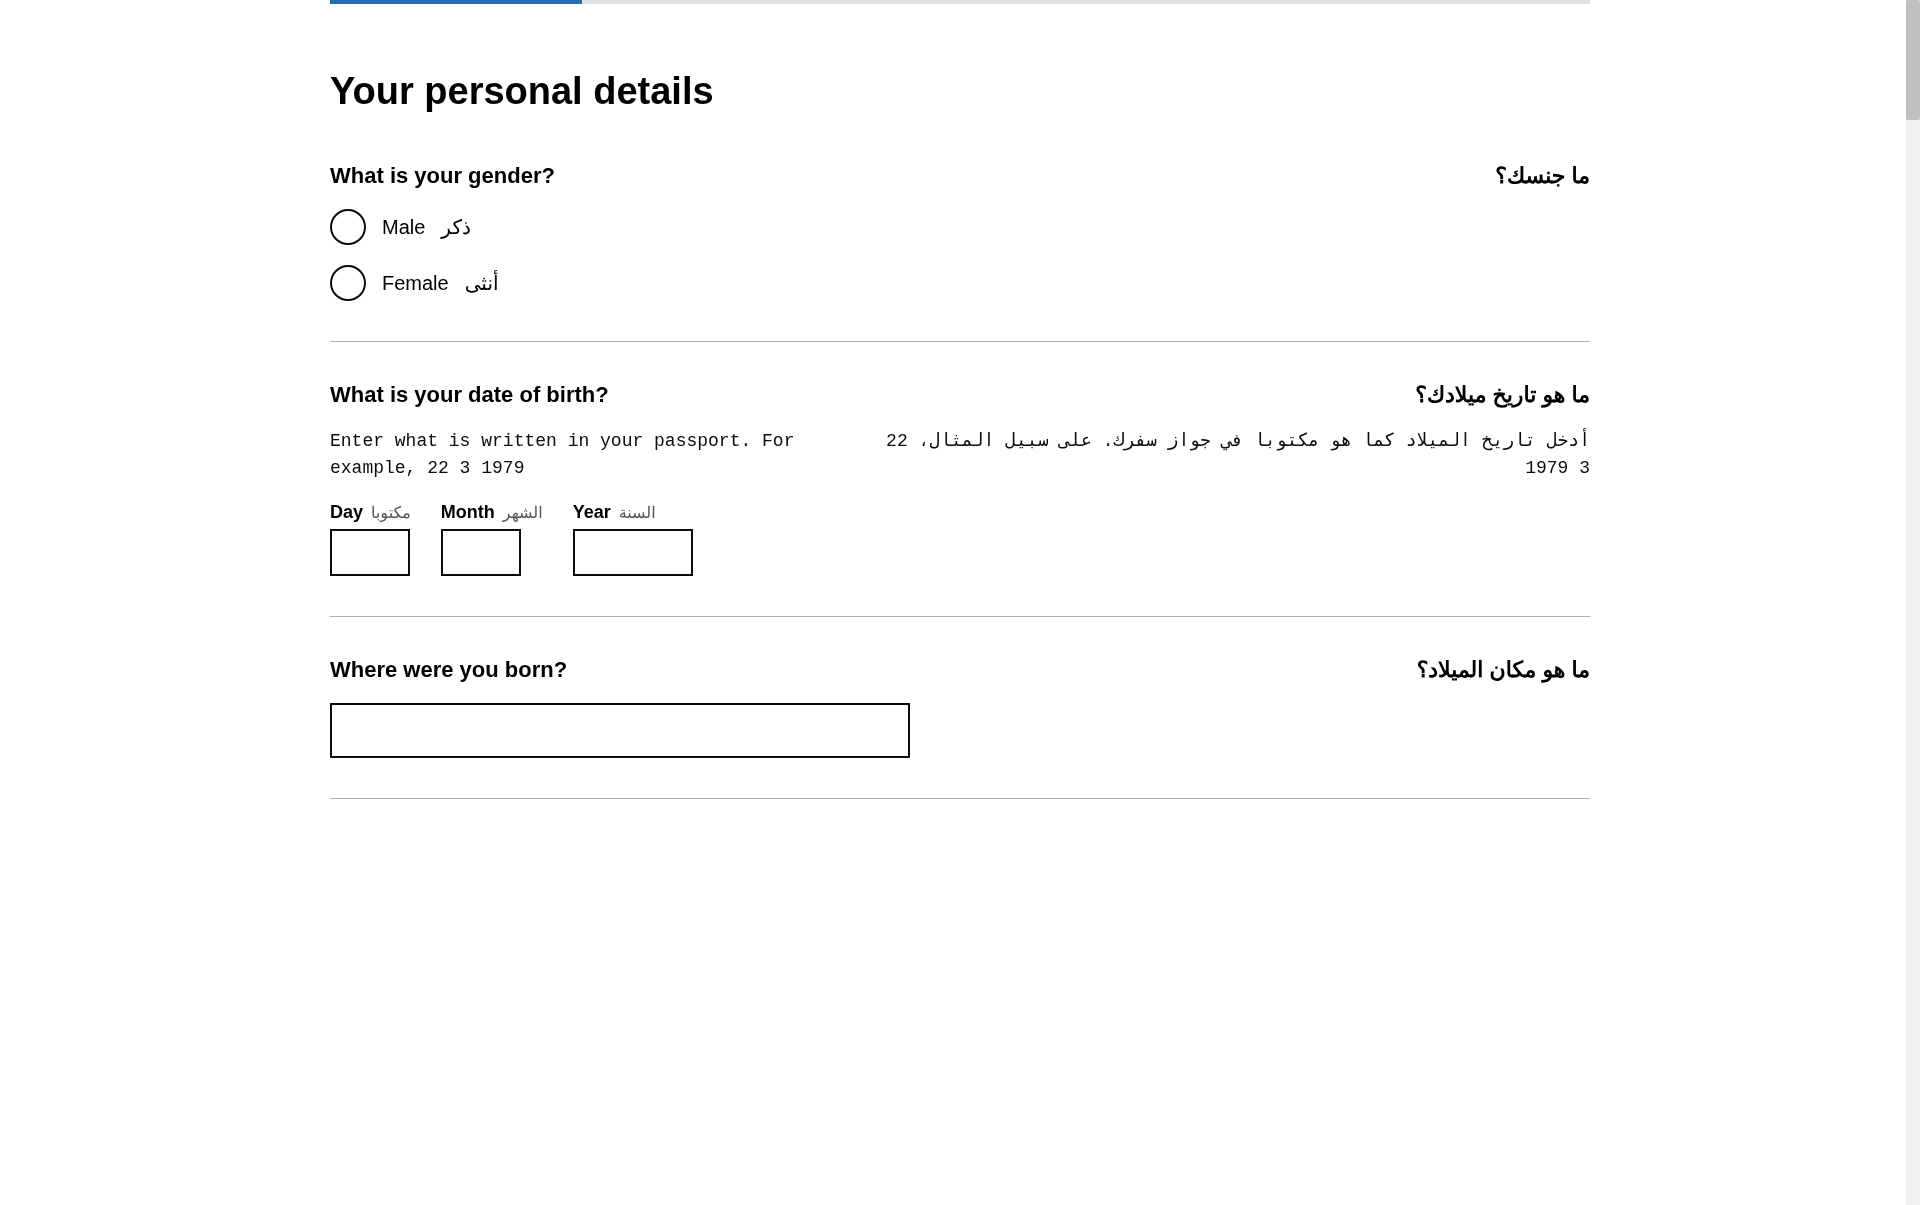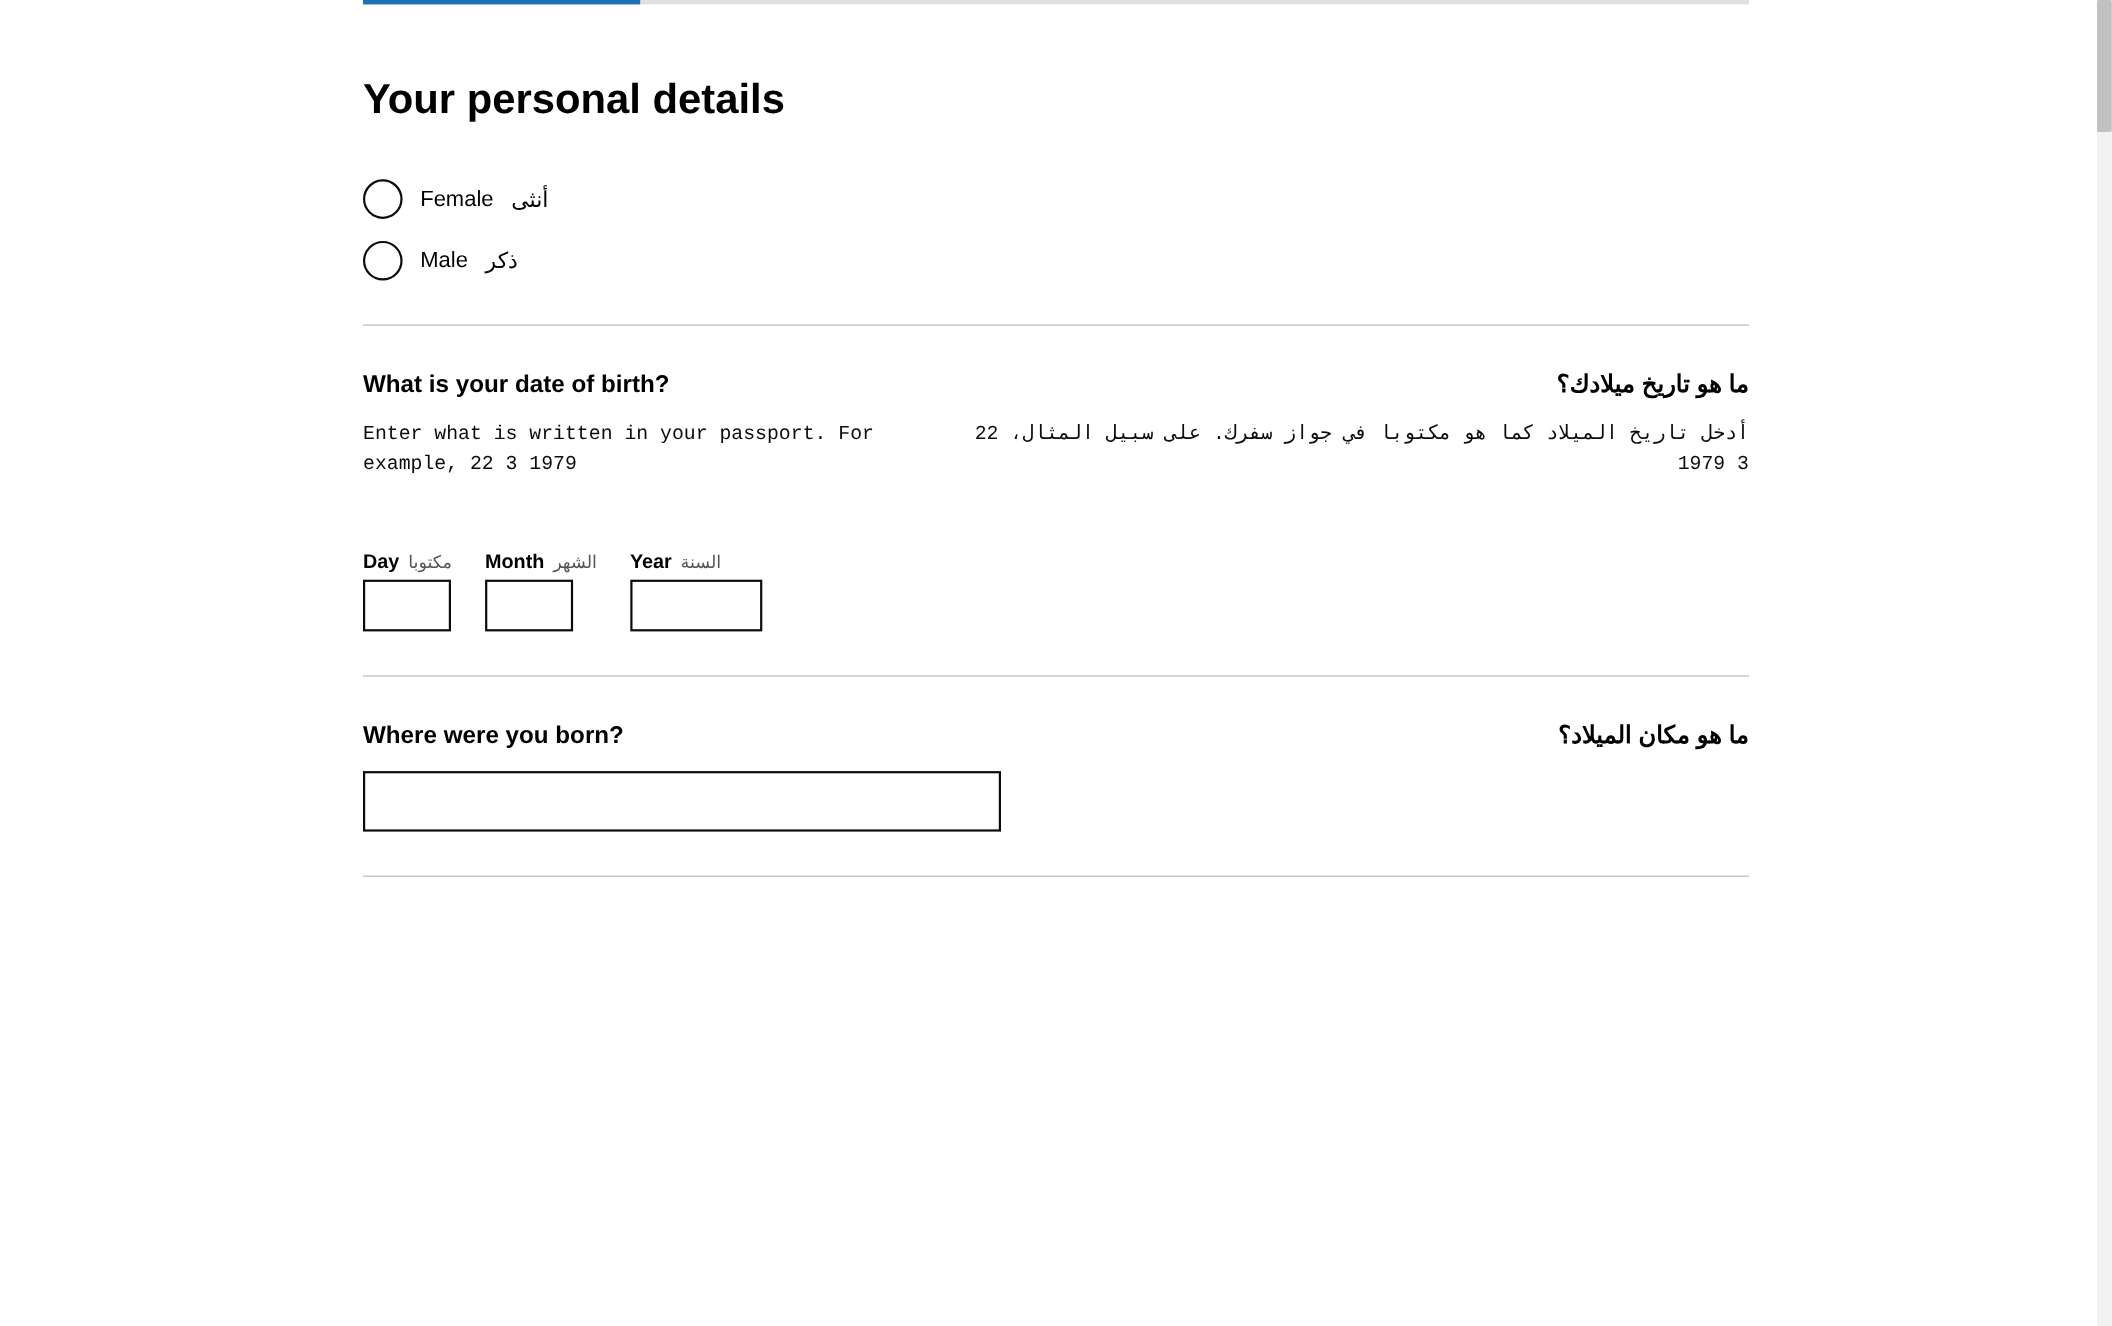--- a/index.html
+++ b/index.html
@@ -159,21 +159,20 @@
       display: flex;
       gap: 30px;
       align-items: flex-end;
       margin-top: 10px;
     }
 
     .date-field-group {
       display: flex;
       flex-direction: column;
       gap: 6px;
-      margin-top: 44px;
     }
 
     .date-field-label-pair {
       display: flex;
       gap: 8px;
       align-items: baseline;
     }
 
     .date-field-label-en {
       font-weight: 700;
@@ -266,33 +265,37 @@
 
   <div class="progress-bar-wrapper">
     <div class="progress-bar-fill"></div>
   </div>
 
   <div class="page-header">
     <h1 class="page-title-en">Your personal details</h1>
   </div>
 
   <div class="section">
+    <div class="section-header">
+      <span class="section-question-en">What is your gender?</span>
+      <span class="section-question-ar">ما جنسك؟</span>
+    </div>
 
     <div class="radio-group">
+
+      <label class="radio-label">
+        <input type="radio" class="radio-input" name="gender" value="male" style="">
+        <span class="radio-text">Male</span>
+        <span class="radio-text">ذكر</span>
+      </label>
 
       <label class="radio-label">
         <input type="radio" class="radio-input" name="gender" value="female" style="">
         <span class="radio-text">Female</span>
         <span class="radio-text">أنثى</span>
-      </label>
-
-      <label class="radio-label">
-        <input type="radio" class="radio-input" name="gender" value="male" style="">
-        <span class="radio-text">Male</span>
-        <span class="radio-text">ذكر</span>
       </label>
     </div>
   </div>
 
   <hr class="divider">
 
   <div class="section">
     <div class="section-header">
       <span class="section-question-en">What is your date of birth?</span>
       <span class="section-question-ar">ما هو تاريخ ميلادك؟</span>

